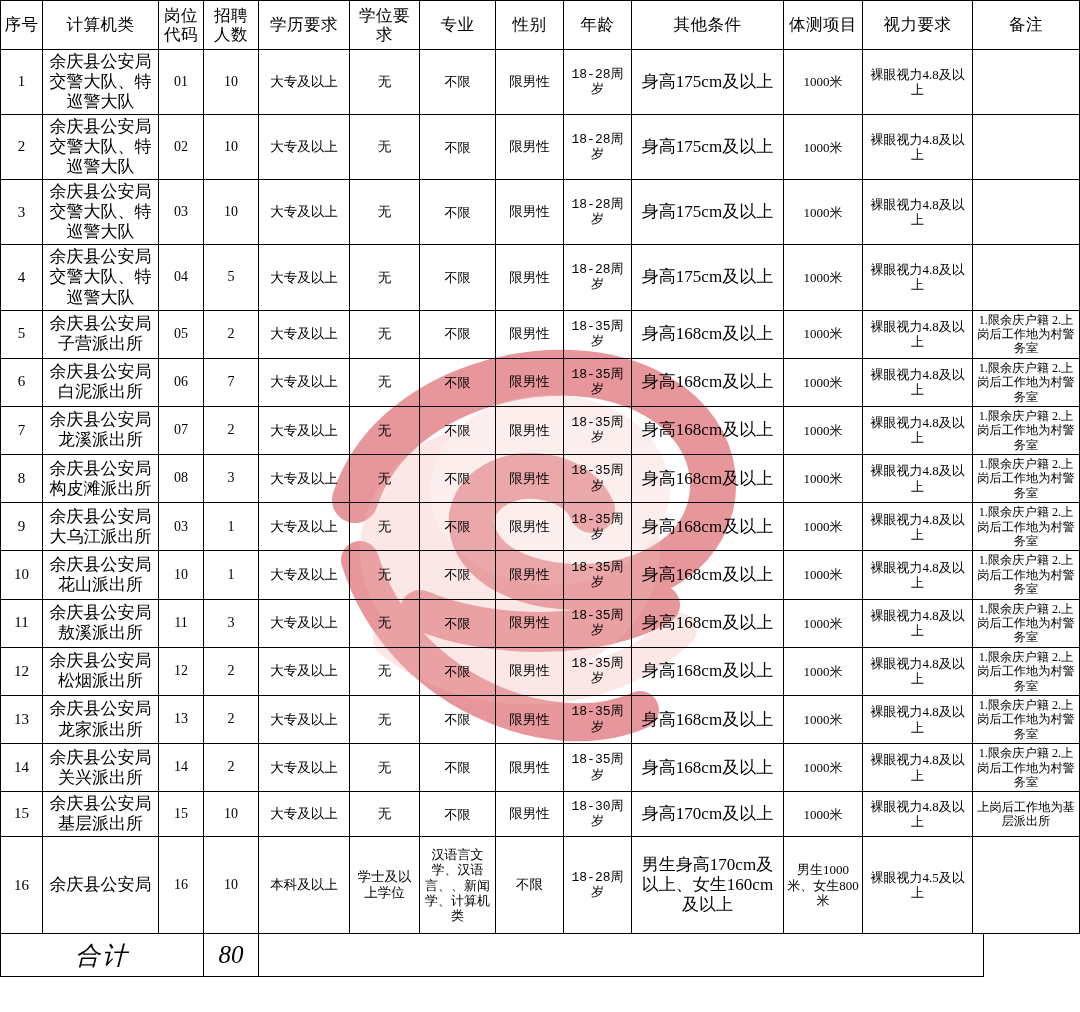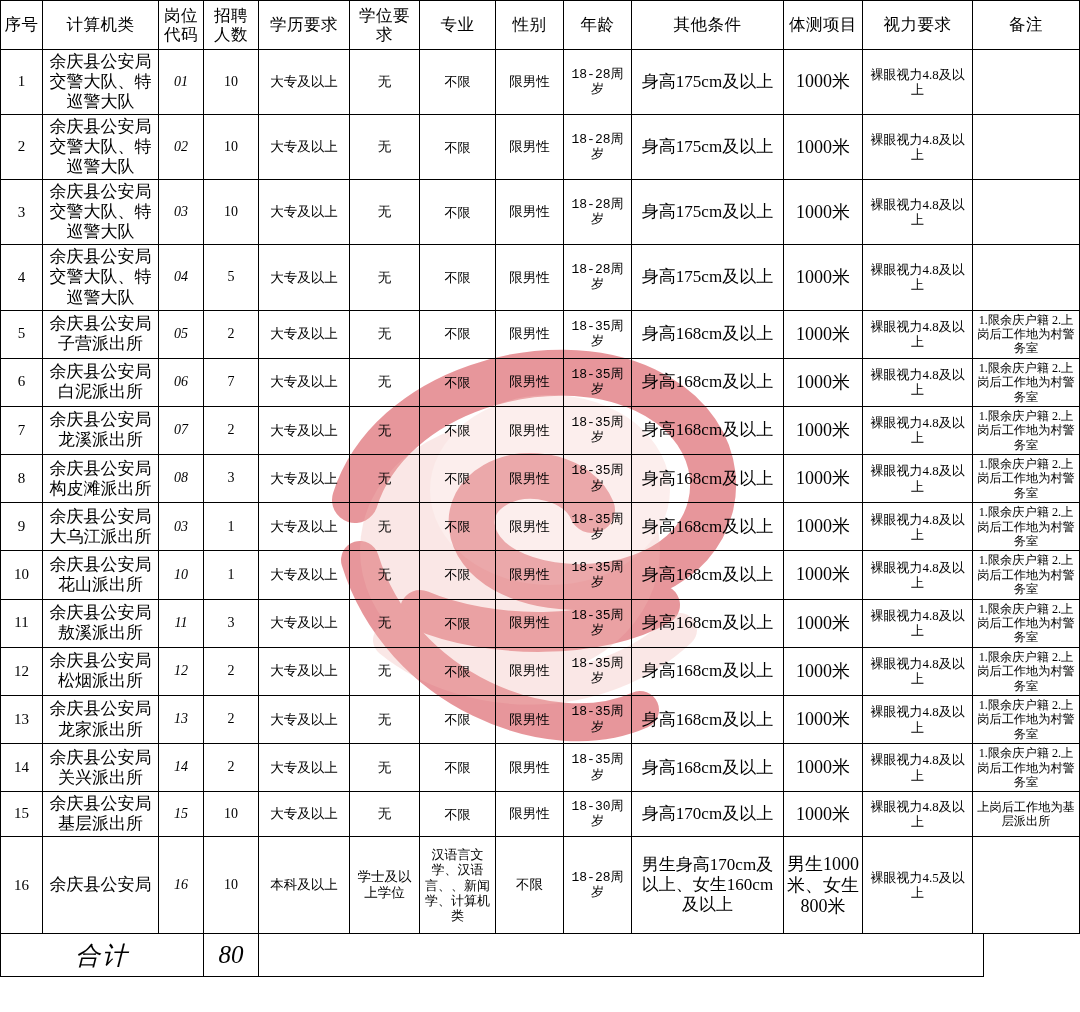--- a/index.html
+++ b/index.html
@@ -50,29 +50,29 @@
   thead td {
     font-size: 16.5px;
     height: 44px;
     letter-spacing: 0.5px;
   }
   tbody td {
     font-size: 13px;
   }
   td.c-idx { font-size: 15px; }
   td.c-unit { font-size: 17px; }
-  td.c-code { font-size: 14px; font-style: italic; }
+  td.c-code { font-size: 14px; }
   td.c-num { font-size: 14px; }
   td.c-edu { font-size: 13.5px; }
   td.c-deg { font-size: 13.5px; }
   td.c-major { font-size: 13px; }
   td.c-sex { font-size: 13.5px; }
   td.c-age { font-size: 13px; font-family: Liberation Mono, monospace; }
   td.c-other { font-size: 17px; }
-  td.c-phys { font-size: 18px; font-family: Liberation Serif, serif; }
+  td.c-phys { font-size: 13px; font-family: Liberation Serif, serif; }
   td.c-vision { font-size: 13px; }
   td.c-remark { font-size: 12.2px; line-height: 1.28; }
 
   
   col.w-idx    { width: 42px; }
   col.w-unit   { width: 116px; }
   col.w-code   { width: 45px; }
   col.w-num    { width: 55px; }
   col.w-edu    { width: 91px; }
   col.w-deg    { width: 70px; }

